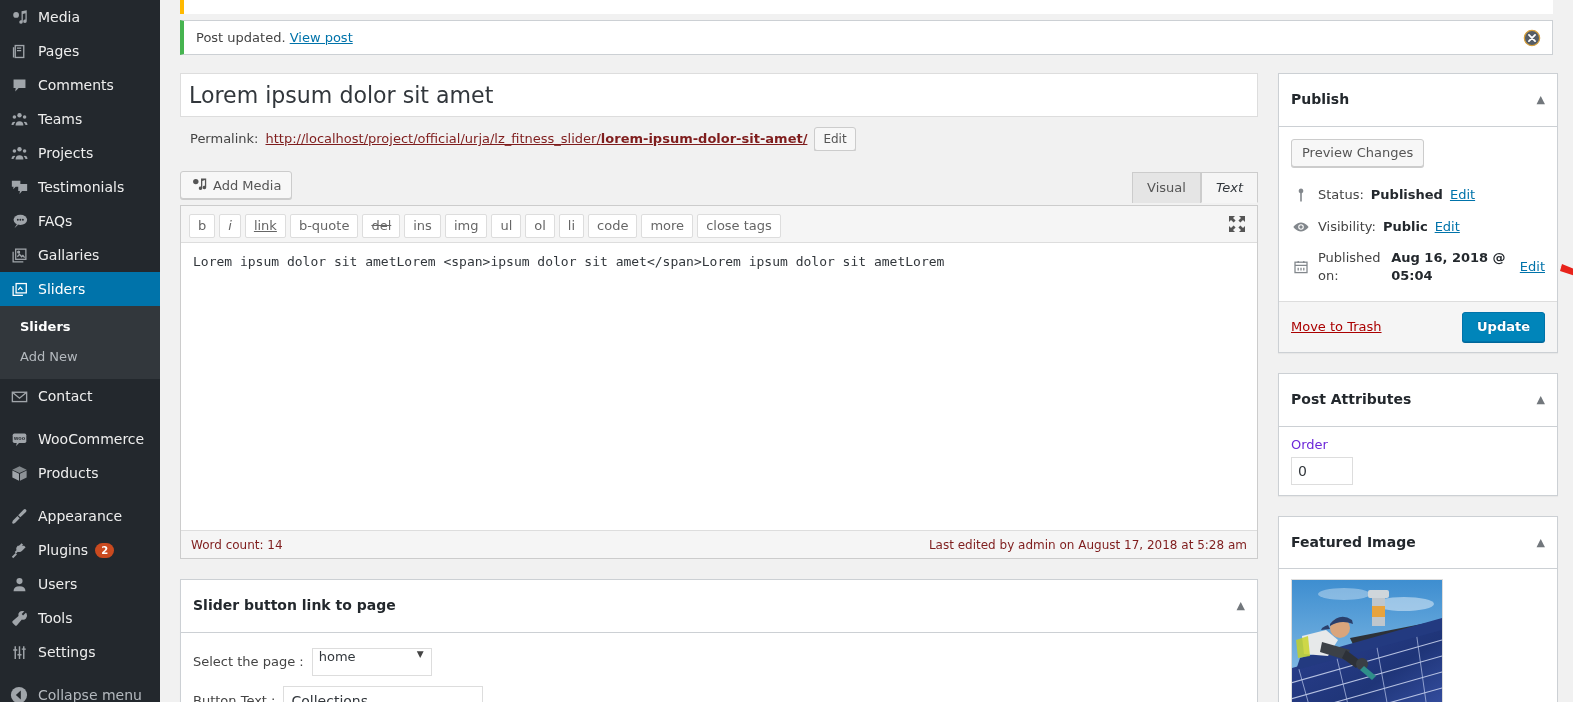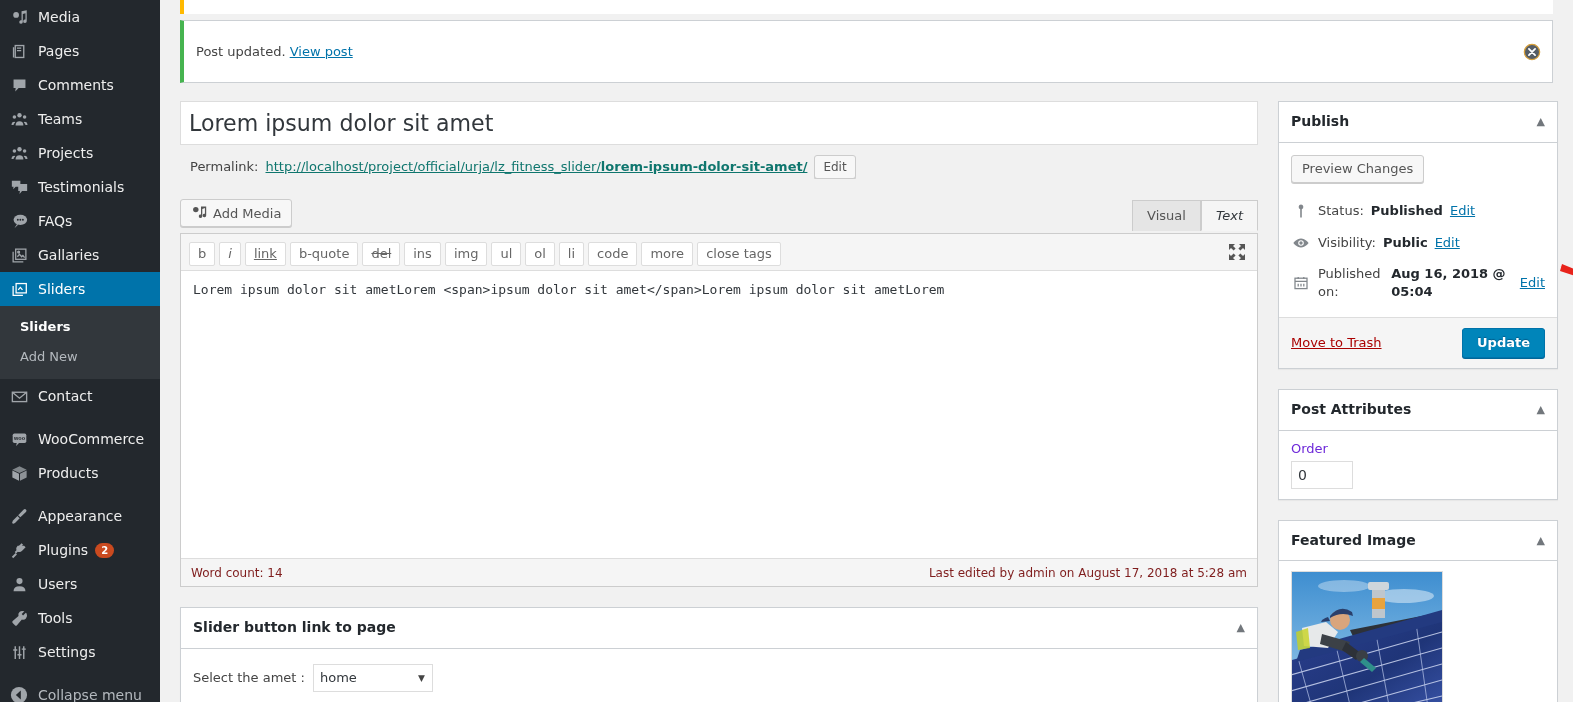--- a/index.html
+++ b/index.html
@@ -58,21 +58,21 @@
   #wpbody { flex: 1; height: 702px; position: relative; overflow: hidden; background: #f1f1f1; }
   #wpbody-inner { padding: 0 20px 0 20px; }
 
   .notice-cut {
     background: #fff; border-left: 4px solid #ffb900;
     margin: 0 0 6px 0; height: 14px; position: relative;
   }
   .notice {
     background: #fff; border-left: 4px solid #46b450;
     border: 1px solid #ccd0d4; border-left: 4px solid #46b450;
-    padding: 23px 12px; margin: 5px 0 18px 0;
+    padding: 9px 12px; margin: 5px 0 18px 0;
     position: relative; font-size: 13px; color: #444;
   }
   .notice a { color: #0073aa; }
   .notice-dismiss {
     position: absolute; right: 10px; top: 50%; margin-top: -10px;
     width: 20px; height: 20px; cursor: pointer;
     display: flex; align-items: center; justify-content: center;
   }
 
   #poststuff { display: flex; align-items: flex-start; gap: 20px; }
@@ -84,21 +84,21 @@
     width: 100%; height: 44px; padding: 3px 8px;
     font-size: 1.7em; line-height: 100%; font-weight: 400;
     border: 1px solid #ddd; background: #fff; color: #32373c;
     outline: none; font-family: "DejaVu Sans", "Liberation Sans", sans-serif;
   }
   #edit-slug-box {
     padding: 9px 0 0 10px; font-size: 13px; color: #666;
     display: flex; align-items: center; gap: 7px; height: 34px;
   }
   #edit-slug-box .lbl { font-weight: normal; color: #444; }
-  #sample-permalink { color: #0f766e; text-decoration: underline; }
+  #sample-permalink { color: #7f1d1d; text-decoration: underline; }
   #sample-permalink .slugend { font-weight: bold; }
   .btn-small {
     background: #f7f7f7; border: 1px solid #ccc; border-radius: 3px;
     color: #555; font-size: 12px; padding: 2px 8px; cursor: pointer;
     line-height: 18px; box-shadow: 0 1px 0 #ccc;
     font-family: "DejaVu Sans", "Liberation Sans", sans-serif;
   }
 
   
   #wp-content-editor-tools {
@@ -151,21 +151,21 @@
     padding: 6px 10px; font-size: 12px; color: #7f1d1d; height: 28px;
   }
 
   
   .postbox {
     background: #fff; border: 1px solid #ccd0d4;
     box-shadow: 0 1px 1px rgba(0,0,0,.04); margin-bottom: 20px;
   }
   .postbox-header {
     display: flex; align-items: center; justify-content: space-between;
-    padding: 10px 12px; border-bottom: 1px solid #ccd0d4;
+    padding: 16px 12px; border-bottom: 1px solid #ccd0d4;
   }
   .postbox-header h2 {
     margin: 0; font-size: 14px; font-weight: 600; color: #23282d;
     line-height: 1.4;
   }
   .toggle-ind { color: #72777c; font-size: 11px; cursor: pointer; line-height: 1; }
   .postbox-inside { padding: 10px 12px; }
 
   
   #submitdiv .postbox-inside { padding: 10px 12px 10px 12px; }
@@ -206,21 +206,21 @@
     width: 152px; height: 152px; border: 1px solid #ddd;
     overflow: hidden; position: relative; display: block;
   }
 
   
   #sliderbtn-box { margin-top: 0; }
   .field-row { display: flex; align-items: center; gap: 8px; padding: 5px 0; }
   .field-row .fl { font-size: 13px; color: #444; white-space: nowrap; }
   .sel {
     position: relative; border: 1px solid #ddd; background: #fff;
-    width: 120px; height: 28px; display: flex; align-items: center;
+    width: 120px; height: 28px; display: flex; 
     padding: 0 6px; font-size: 13px; color: #32373c; cursor: pointer;
   }
   .sel .caret { position: absolute; right: 7px; font-size: 9px; color: #444; }
   .txtin {
     border: 1px solid #ddd; background: #fff; height: 30px;
     width: 200px; padding: 3px 7px; font-size: 14px; color: #32373c;
     outline: none; font-family: "DejaVu Sans", "Liberation Sans", sans-serif;
   }
 
   
@@ -507,21 +507,21 @@
             </div>
           </div>
 
           <div class="postbox" id="sliderbtn-box" style="margin-top:20px;">
             <div class="postbox-header">
               <h2>Slider button link to page</h2>
               <span class="toggle-ind">▲</span>
             </div>
             <div class="postbox-inside">
               <div class="field-row">
-                <span class="fl">Select the amet :</span>
+                <span class="fl">Select the page :</span>
                 <div class="sel">
                   <span>home</span>
                   <span class="caret">▼</span>
                 </div>
               </div>
               <div class="field-row">
                 <span class="fl">Button Text :</span>
                 <input class="txtin" type="text" value="Collections" style="">
               </div>
             </div>

